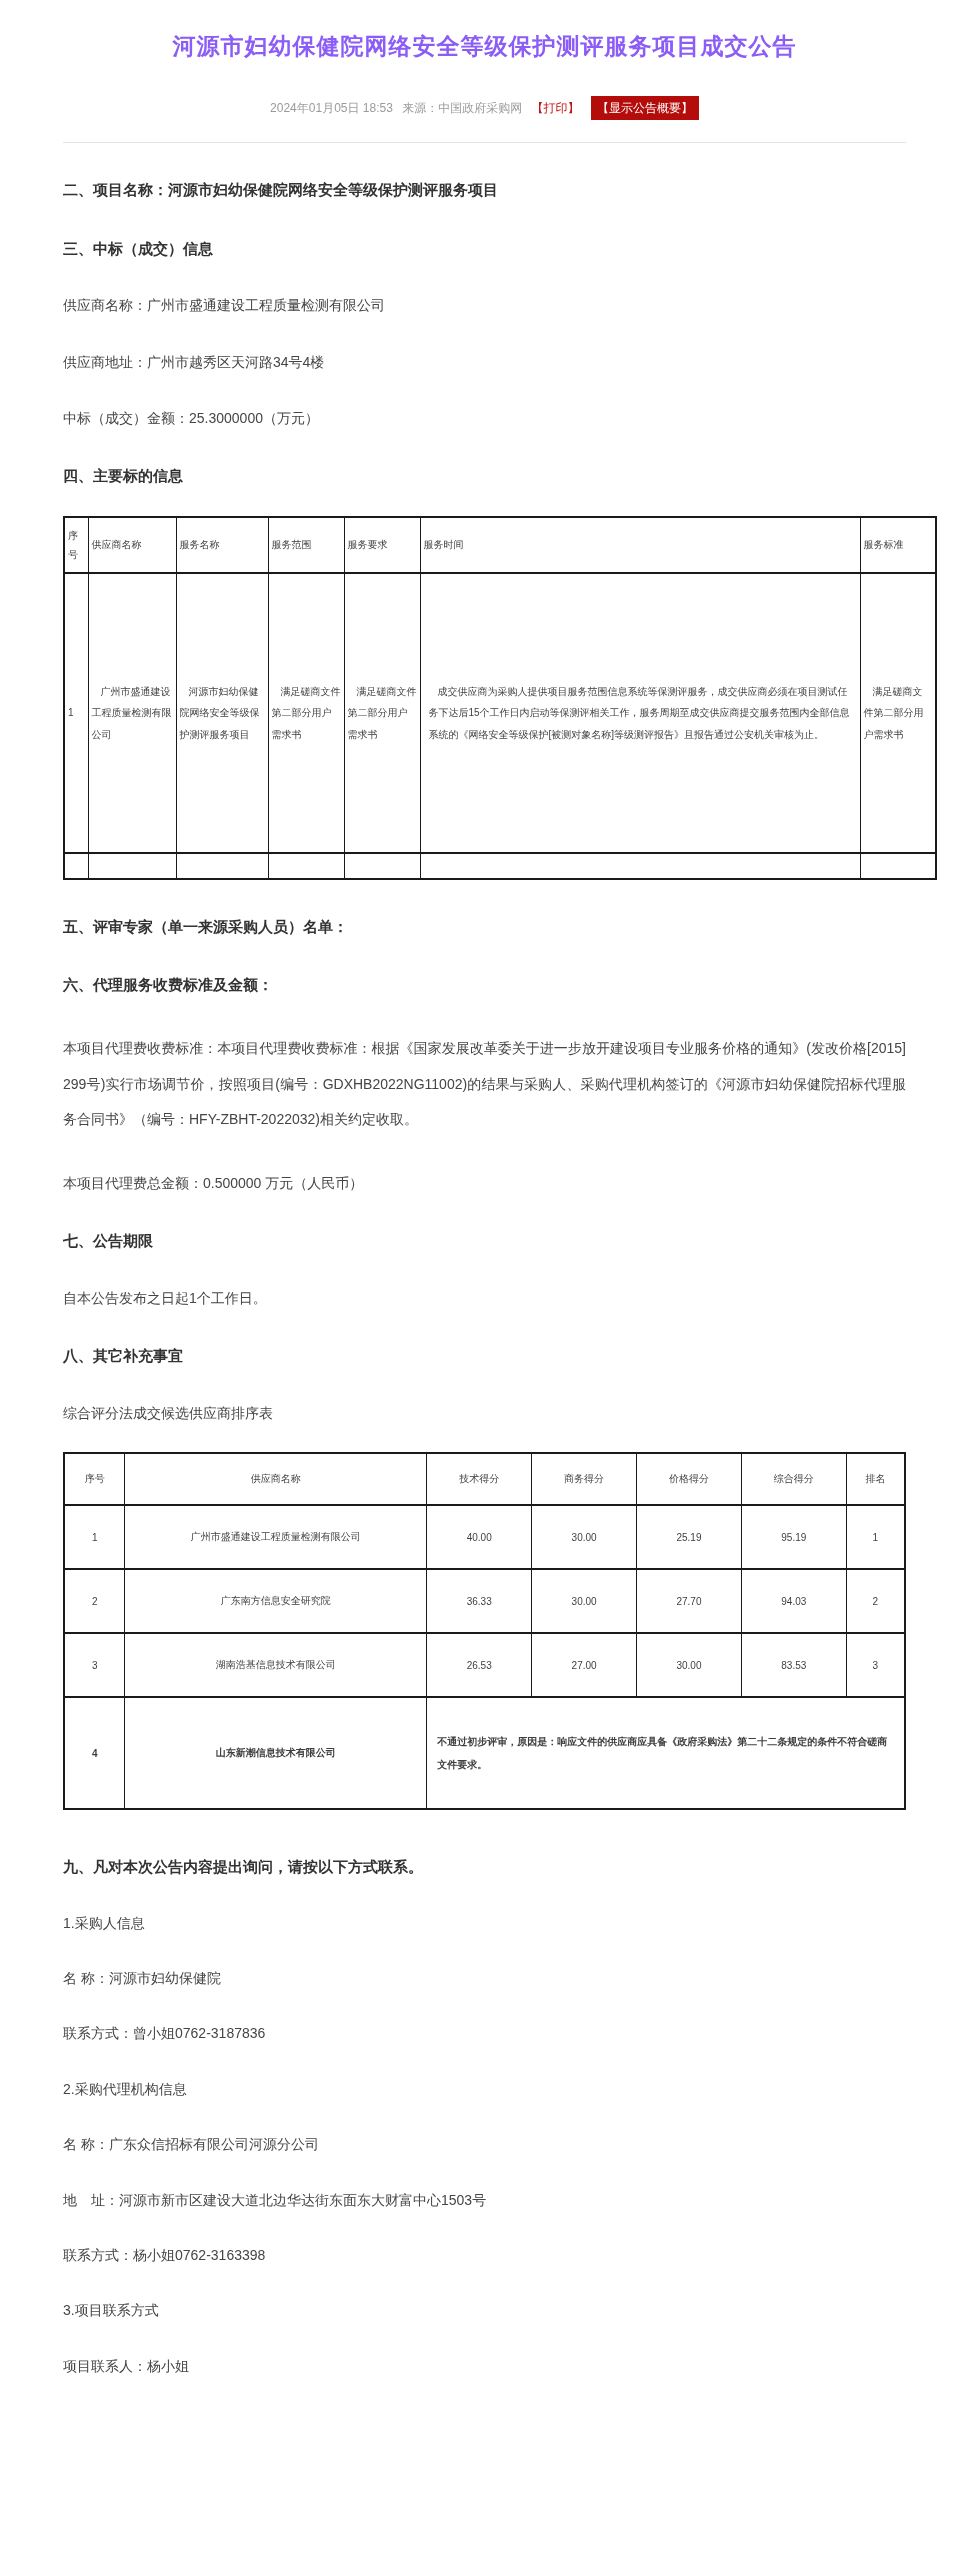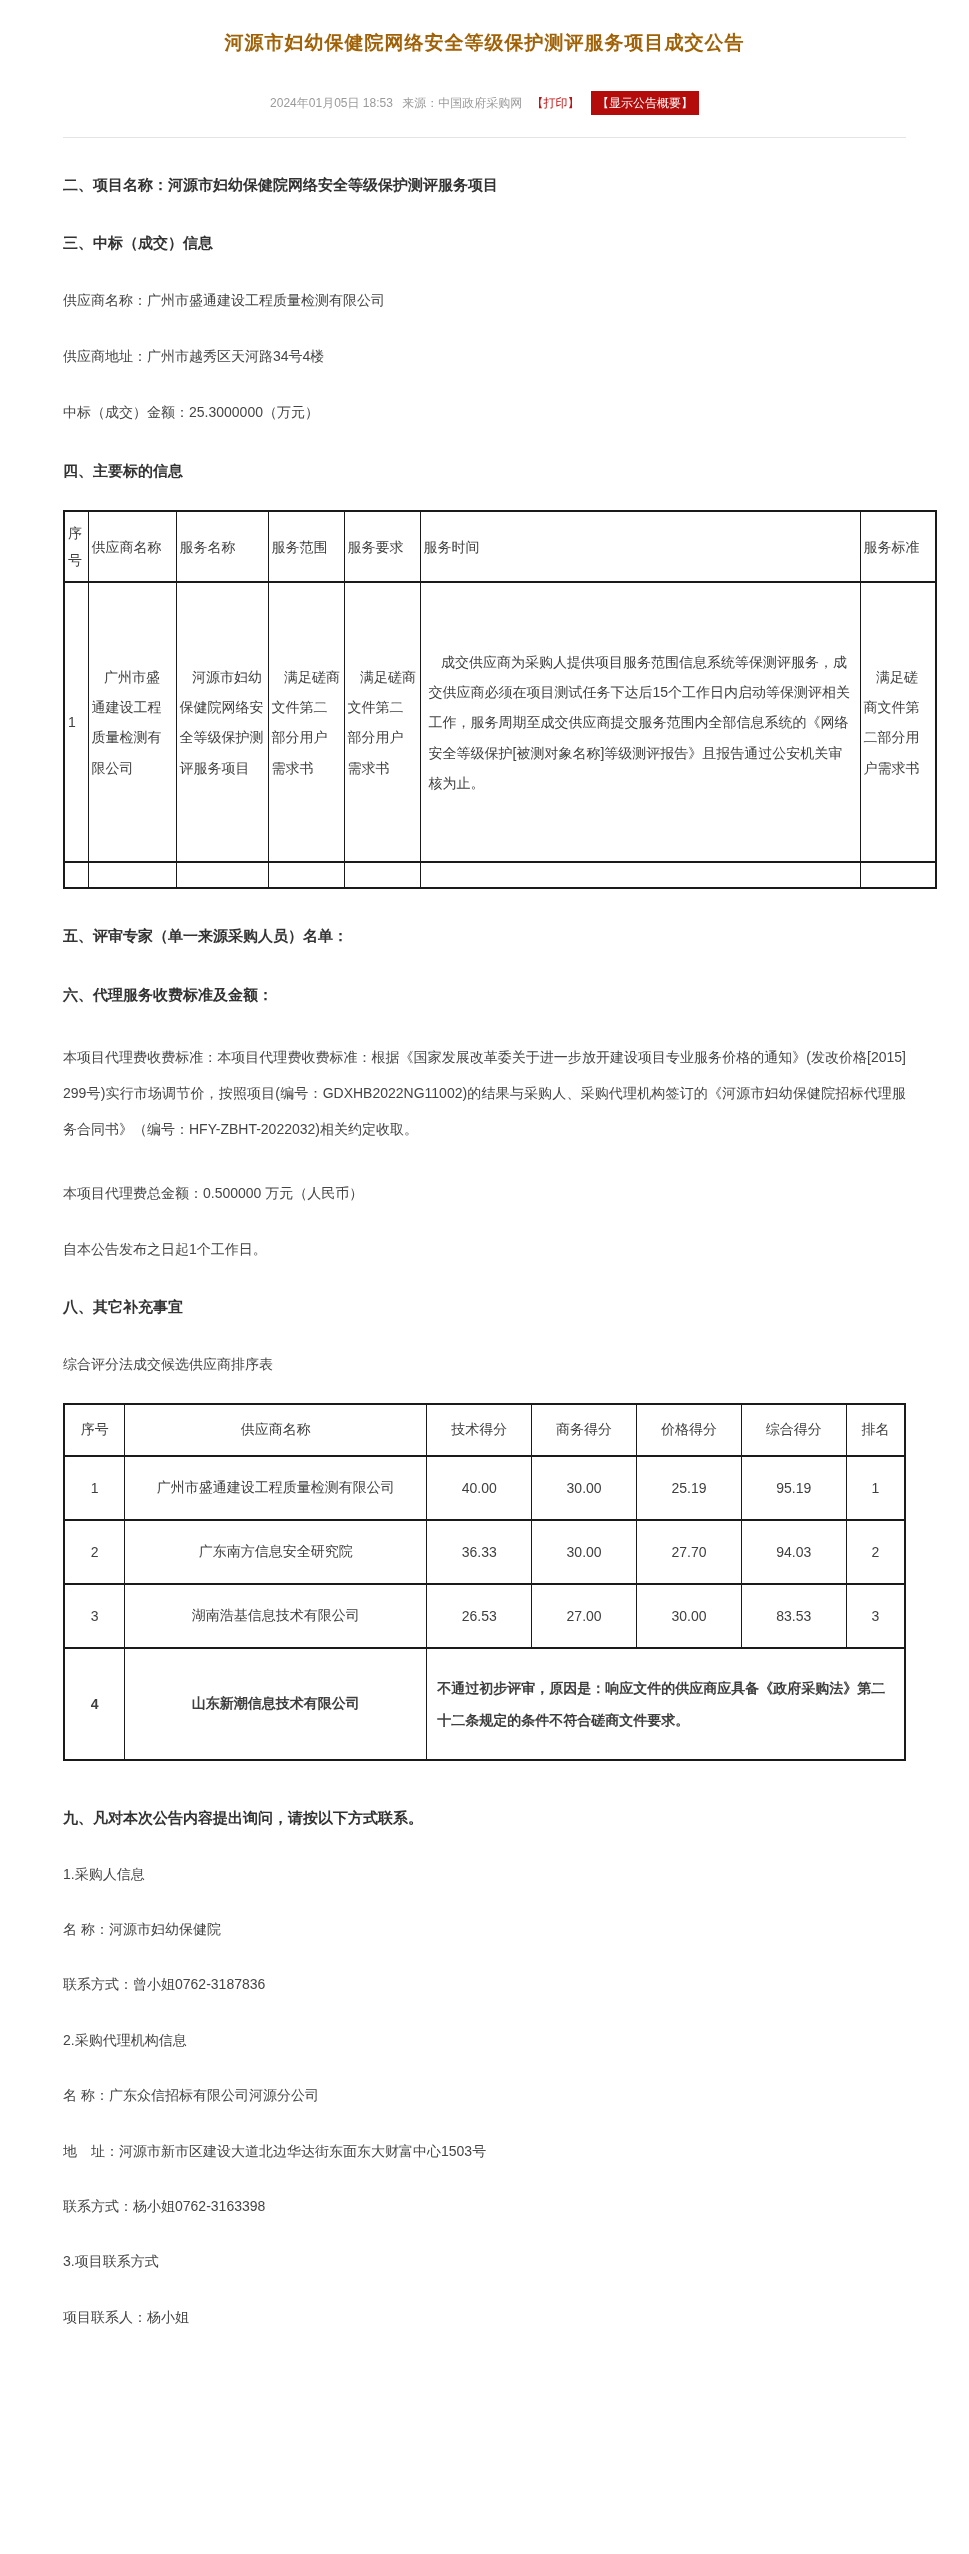--- a/index.html
+++ b/index.html
@@ -7,23 +7,23 @@
   body {
     font-family: "Liberation Sans", "DejaVu Sans", sans-serif;
     color: #3f3f3f;
     width: 969px;
     margin: 0 auto;
   }
   .page { width: 969px; padding: 30px 63px 46px 63px; background: #fff; }
 
   .doc-title {
     text-align: center;
-    font-size: 19px;
+    font-size: 23px;
     font-weight: bold;
-    color: #a16207;
+    color: #8b5cf6;
     letter-spacing: 1px;
     line-height: 1.4;
   }
   .meta-bar {
     margin-top: 34px;
     text-align: center;
     font-size: 12px;
     color: #9a9a9a;
     line-height: 20px;
   }
@@ -62,21 +62,21 @@
     line-height: 2.55;
     text-align: justify;
   }
 
   table.doc-table {
     border-collapse: collapse;
     margin-top: 28px;
     table-layout: fixed;
     border: 2px solid #1a1a1a;
     width: 100%;
-    font-size: 14px;
+    font-size: 10px;
     color: #3f3f3f;
   }
   table.doc-table th, table.doc-table td {
     border: 1px solid #1a1a1a;
     border-top-width: 2px;
     border-bottom-width: 2px;
     font-weight: normal;
     vertical-align: middle;
   }
   
@@ -205,20 +205,21 @@
     </tr>
   </tbody>
     </table>
 
   <h3 class="sec">五、评审专家（单一来源采购人员）名单：</h3>
 
   <h3 class="sec">六、代理服务收费标准及金额：</h3>
   <p class="para">本项目代理费收费标准：本项目代理费收费标准：根据《国家发展改革委关于进一步放开建设项目专业服务价格的通知》(发改价格[2015] 299号)实行市场调节价，按照项目(编号：GDXHB2022NG11002)的结果与采购人、采购代理机构签订的《河源市妇幼保健院招标代理服务合同书》（编号：HFY-ZBHT-2022032)相关约定收取。</p>
   <p class="line">本项目代理费总金额：0.500000 万元（人民币）</p>
 
+  <h3 class="sec">七、公告期限</h3>
   <p class="line">自本公告发布之日起1个工作日。</p>
 
   <h3 class="sec">八、其它补充事宜</h3>
   <p class="line">综合评分法成交候选供应商排序表</p>
 
   <table class="doc-table score-table">
     <colgroup>
       <col class="sc-no">
         <col class="sc-sup">
         <col class="sc-s1">

